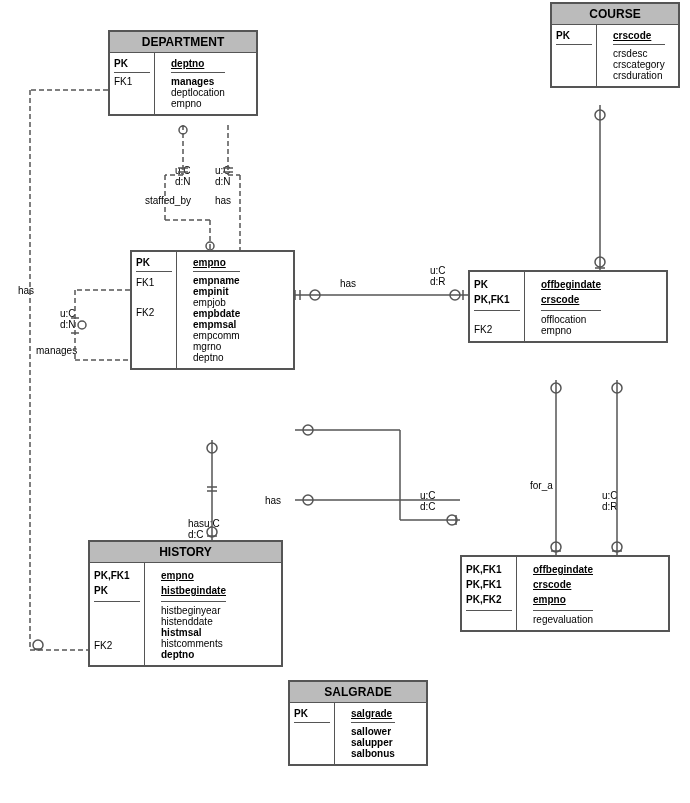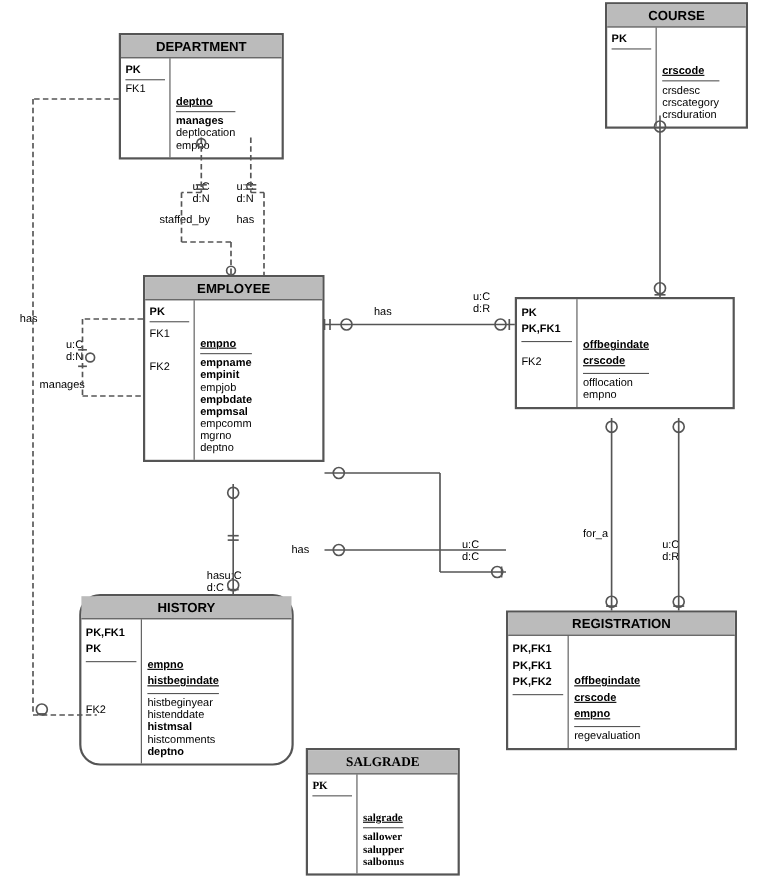--- a/index.html
+++ b/index.html
@@ -26,32 +26,32 @@
     .entity-header {
       background: #bbb;
       text-align: center;
       font-weight: bold;
       font-size: 12px;
       padding: 3px 5px;
       border-bottom: 1px solid #555;
     }
     .entity-body {
       display: flex;
+      gap: 11px;
     }
     .entity-pk-col {
       border-right: 1px solid #555;
       padding: 2px 4px;
       font-size: 10px;
       white-space: nowrap;
       min-width: 45px;
     }
     .entity-attr-col {
       padding: 2px 5px;
       font-size: 10px;
-      margin-top: 29px;
     }
     .pk-label {
       font-weight: bold;
       font-size: 10px;
     }
     .attr-bold {
       font-weight: bold;
     }
     .attr-underline {
       text-decoration: underline;
@@ -130,21 +130,20 @@
         <div class="attr-section">
           <div class="attr-bold">manages</div>
           <div>deptlocation</div>
           <div>empno</div>
         </div>
       </div>
     </div>
   </div>
 
   <div class="entity" style="left:130px; top:250px; width:165px;">
-    <div class="entity-header">EMPLOYEE</div>
     <div class="entity-body">
       <div class="entity-pk-col">
         <div class="pk-section">
           <span class="pk-label">PK</span>
         </div>
         <div class="section-divider"></div>
         <div class="attr-section" style="padding-top:3px; line-height:1.6;">
           <div style="font-size:10px;">FK1</div>
           <div style="font-size:10px; margin-top:14px;">FK2</div>
         </div>
@@ -187,21 +186,21 @@
         </div>
         <div class="section-divider"></div>
         <div class="attr-section">
           <div>offlocation</div>
           <div>empno</div>
         </div>
       </div>
     </div>
   </div>
 
-  <div class="entity" style="left:72px; top:540px; width:195px;border-radius:19px;">
+  <div class="entity" style="left:88px; top:540px; width:195px;">
     <div class="entity-header">HISTORY</div>
     <div class="entity-body">
       <div class="entity-pk-col" style="min-width:55px;">
         <div class="pk-section" style="line-height:1.5;">
           <div class="pk-label">PK,FK1</div>
           <div class="pk-label">PK</div>
         </div>
         <div class="section-divider"></div>
         <div class="attr-section">
           <div style="font-size:10px; margin-top:35px;">FK2</div>
@@ -218,21 +217,20 @@
           <div>histenddate</div>
           <div class="attr-bold">histmsal</div>
           <div>histcomments</div>
           <div class="attr-bold">deptno</div>
         </div>
       </div>
     </div>
   </div>
 
   <div class="entity" style="left:460px; top:555px; width:210px;">
-    <div class="entity-header">REGISTRATION</div>
     <div class="entity-body">
       <div class="entity-pk-col" style="min-width:55px;">
         <div class="pk-section" style="line-height:1.5;">
           <div class="pk-label">PK,FK1</div>
           <div class="pk-label">PK,FK1</div>
           <div class="pk-label">PK,FK2</div>
         </div>
         <div class="section-divider"></div>
         <div class="attr-section"></div>
       </div>
@@ -243,21 +241,21 @@
           <div class="attr-underline">empno</div>
         </div>
         <div class="section-divider"></div>
         <div class="attr-section">
           <div>regevaluation</div>
         </div>
       </div>
     </div>
   </div>
 
-  <div class="entity" style="left:278px; top:680px; width:140px;font-family:Liberation Serif, serif;">
+  <div class="entity" style="left:288px; top:680px; width:140px;">
     <div class="entity-header">SALGRADE</div>
     <div class="entity-body">
       <div class="entity-pk-col">
         <div class="pk-section">
           <span class="pk-label">PK</span>
         </div>
         <div class="section-divider"></div>
         <div class="attr-section"></div>
       </div>
       <div class="entity-attr-col">

